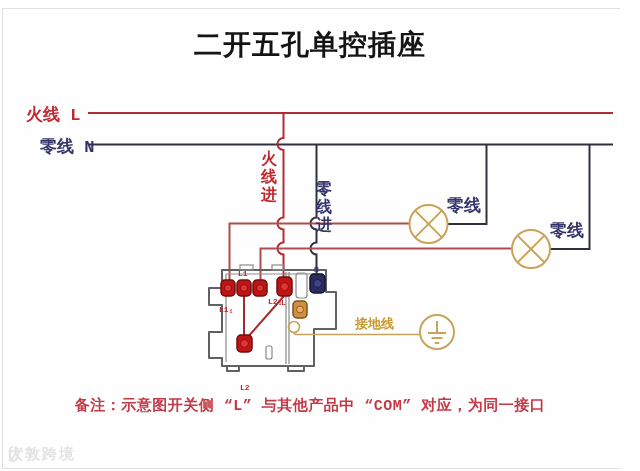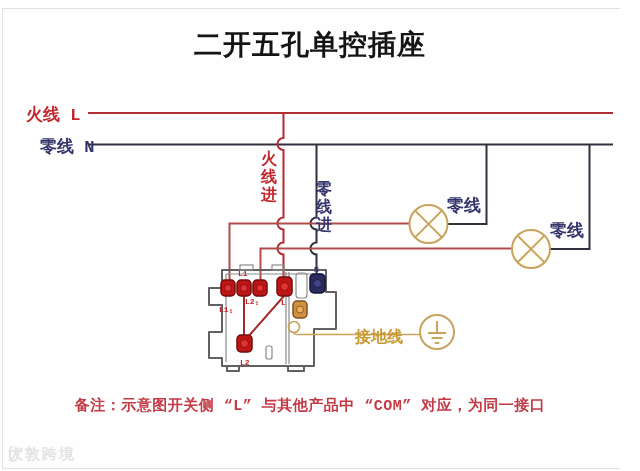--- a/index.html
+++ b/index.html
@@ -132,28 +132,28 @@
 
   <div class="abs wire-label live-t" style="left:26px;top:103px;">火线 L</div>
   <div class="abs wire-label neutral-t" style="left:40px;top:135px;">零线 N</div>
 
   <div class="abs vtext live-t" style="left:261px;top:151px;">火线进</div>
   <div class="abs vtext neutral-t" style="left:316px;top:159px;margin-top:22px;">零线进</div>
 
   <div class="abs wire-label neutral-t" style="left:447px;top:194px;">零线</div>
   <div class="abs wire-label neutral-t" style="left:550px;top:219px;">零线</div>
 
-  <div class="abs gold-t" style="left:355px;top:315px;font-size:16px;font-weight:bold;margin-top:12px;">接地线</div>
+  <div class="abs gold-t" style="left:355px;top:315px;font-size:13px;font-weight:bold;">接地线</div>
 
   <div class="abs term-label" style="left:238px;top:269px;">L1</div>
   <div class="abs term-label" style="left:219px;top:305px;">L1₁</div>
-  <div class="abs term-label" style="left:245px;top:297px;">L2₁</div>
+  <div class="abs term-label" style="left:268px;top:297px;">L2₁</div>
   <div class="abs term-label" style="left:281px;top:298px;">L</div>
   <div class="abs term-label navy" style="left:314px;top:265px;">N</div>
-  <div class="abs term-label" style="left:240px;top:338px;margin-top:20px;">L2</div>
+  <div class="abs term-label" style="left:240px;top:363px;margin-top:20px;">L2</div>
 
   <div class="abs watermark">
     <svg width="20" height="18" viewBox="0 0 20 18">
       <path d="M4,2 Q2,2 2,5 V13 Q2,16 5,16 Q8,16 9,13 L11,7" stroke="#e3e3e3" stroke-width="2" fill="none" stroke-linecap="round"></path>
       <circle cx="9" cy="4" r="1.5" fill="#e3e3e3"></circle>
       <circle cx="13" cy="4" r="1.5" fill="#e3e3e3"></circle>
     </svg>
     <span>大敦跨境</span>
   </div>
 

